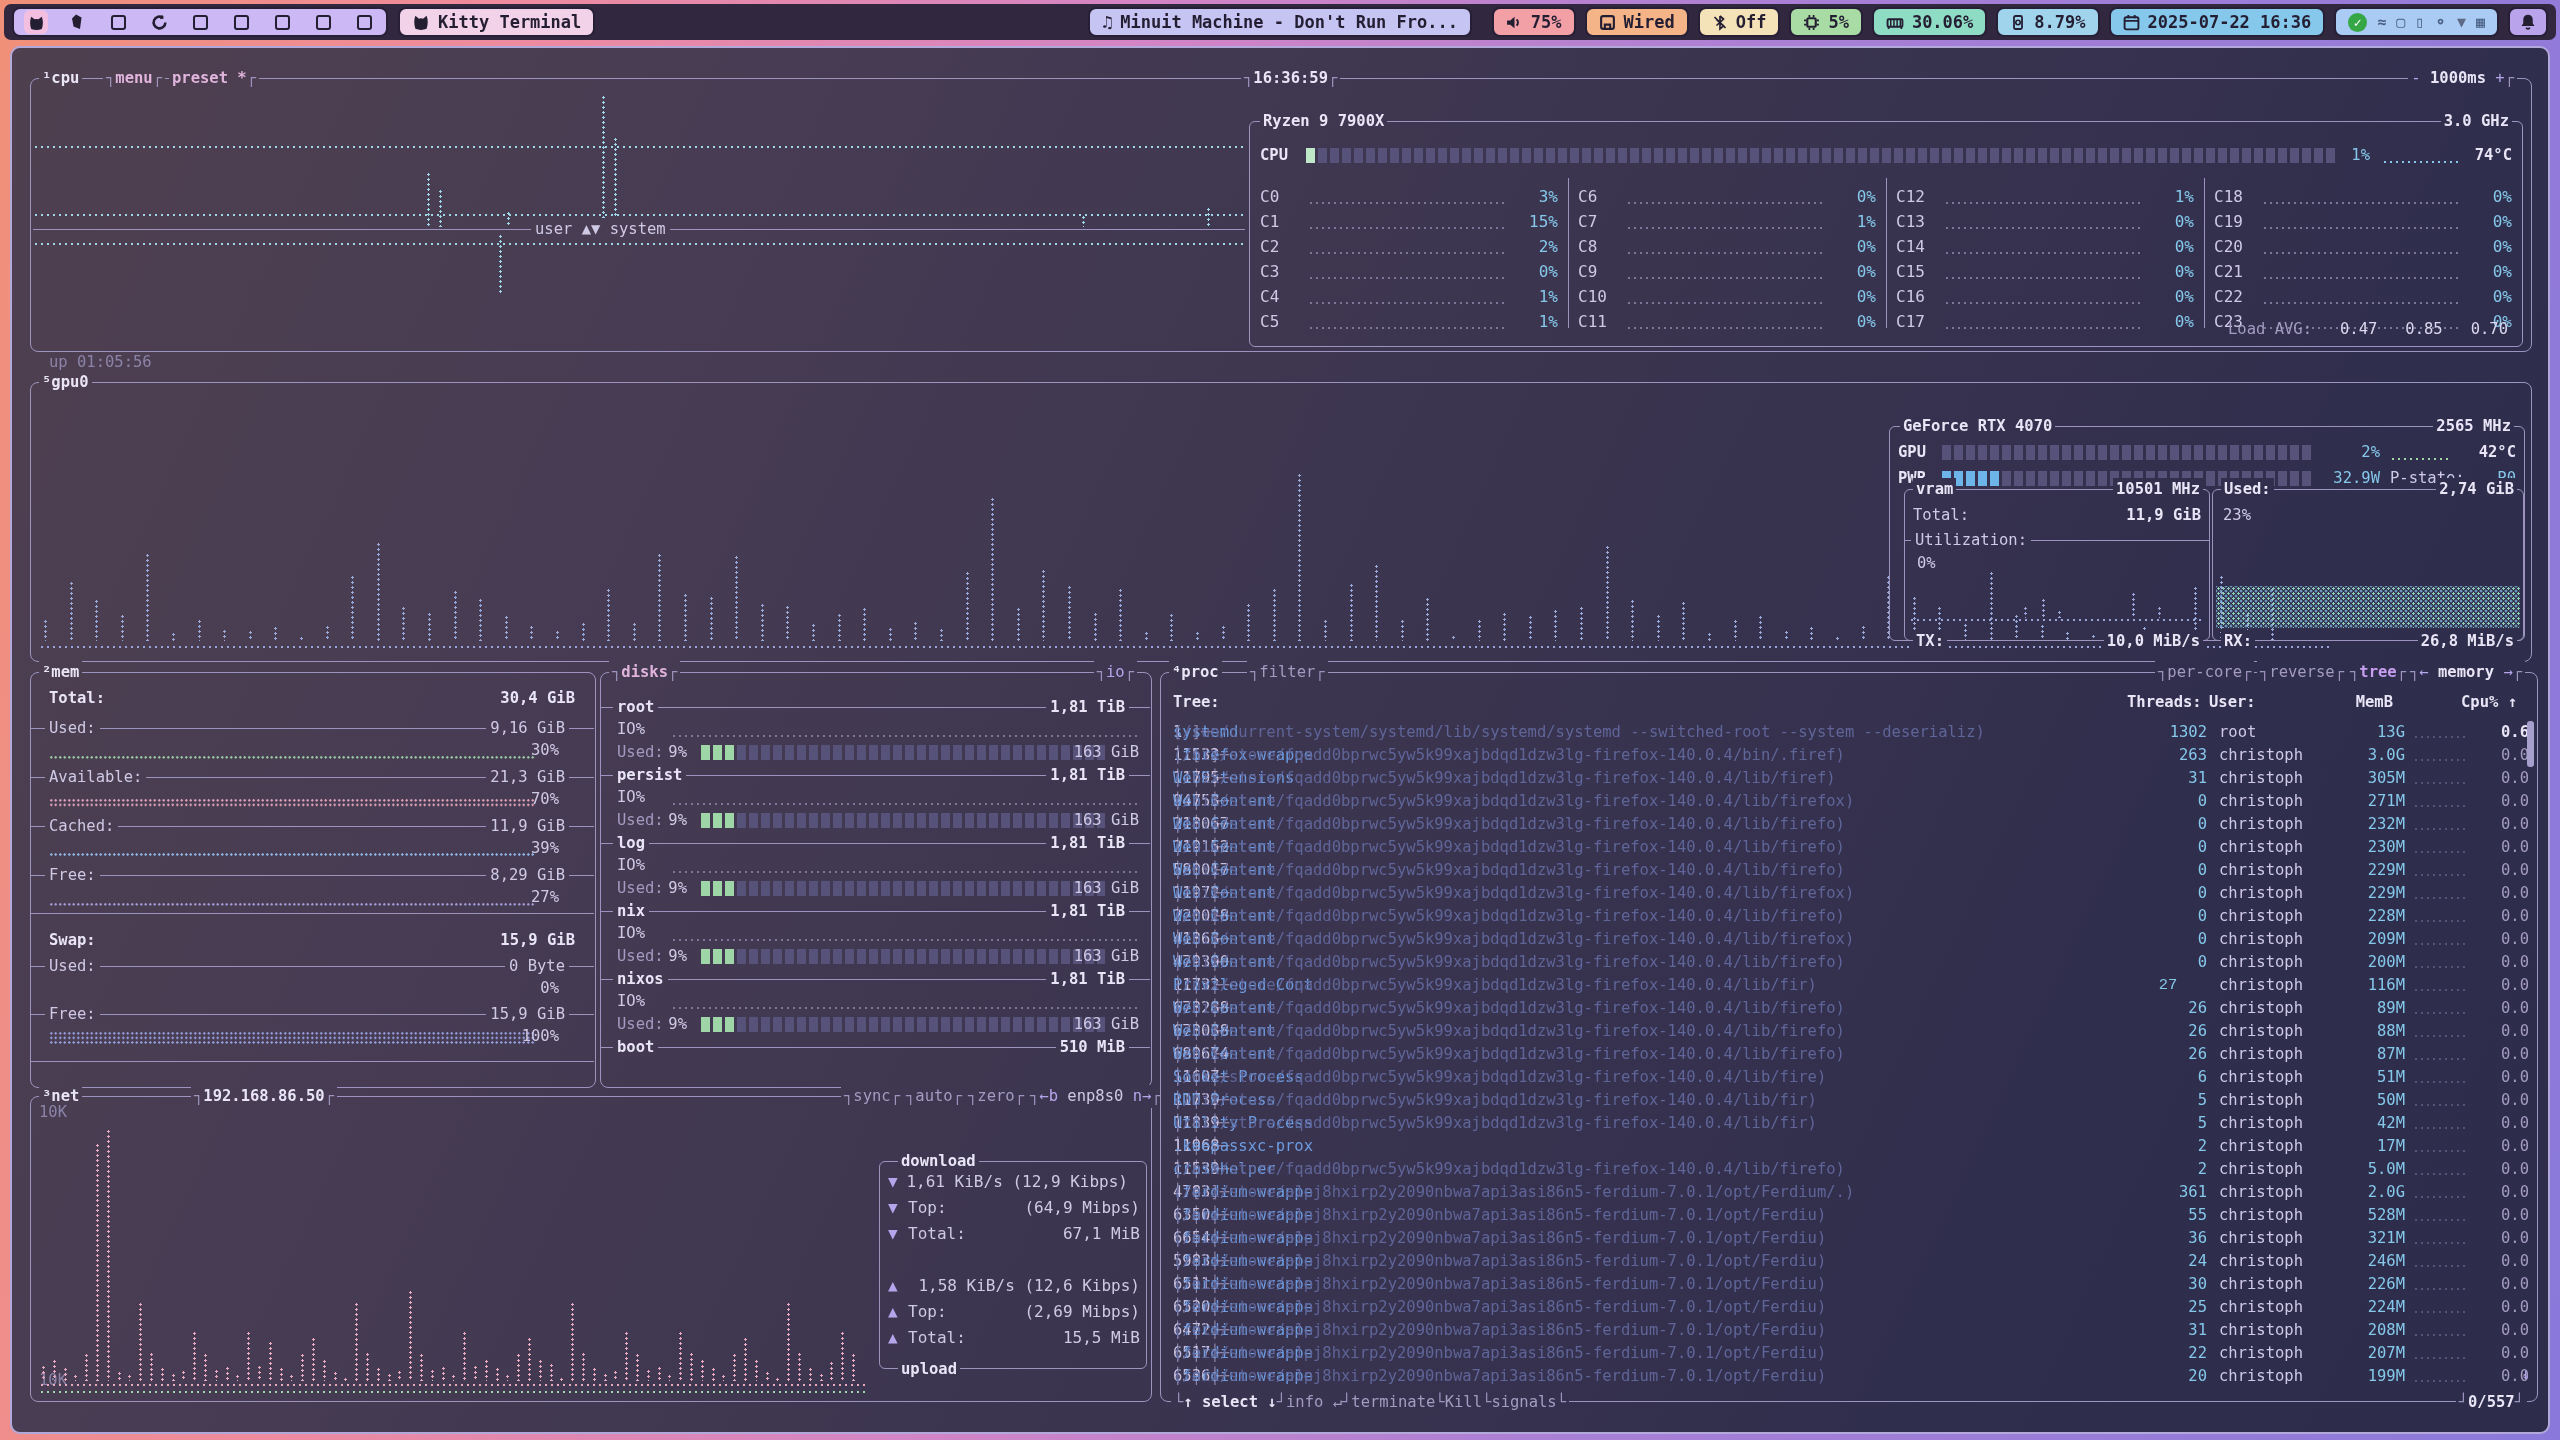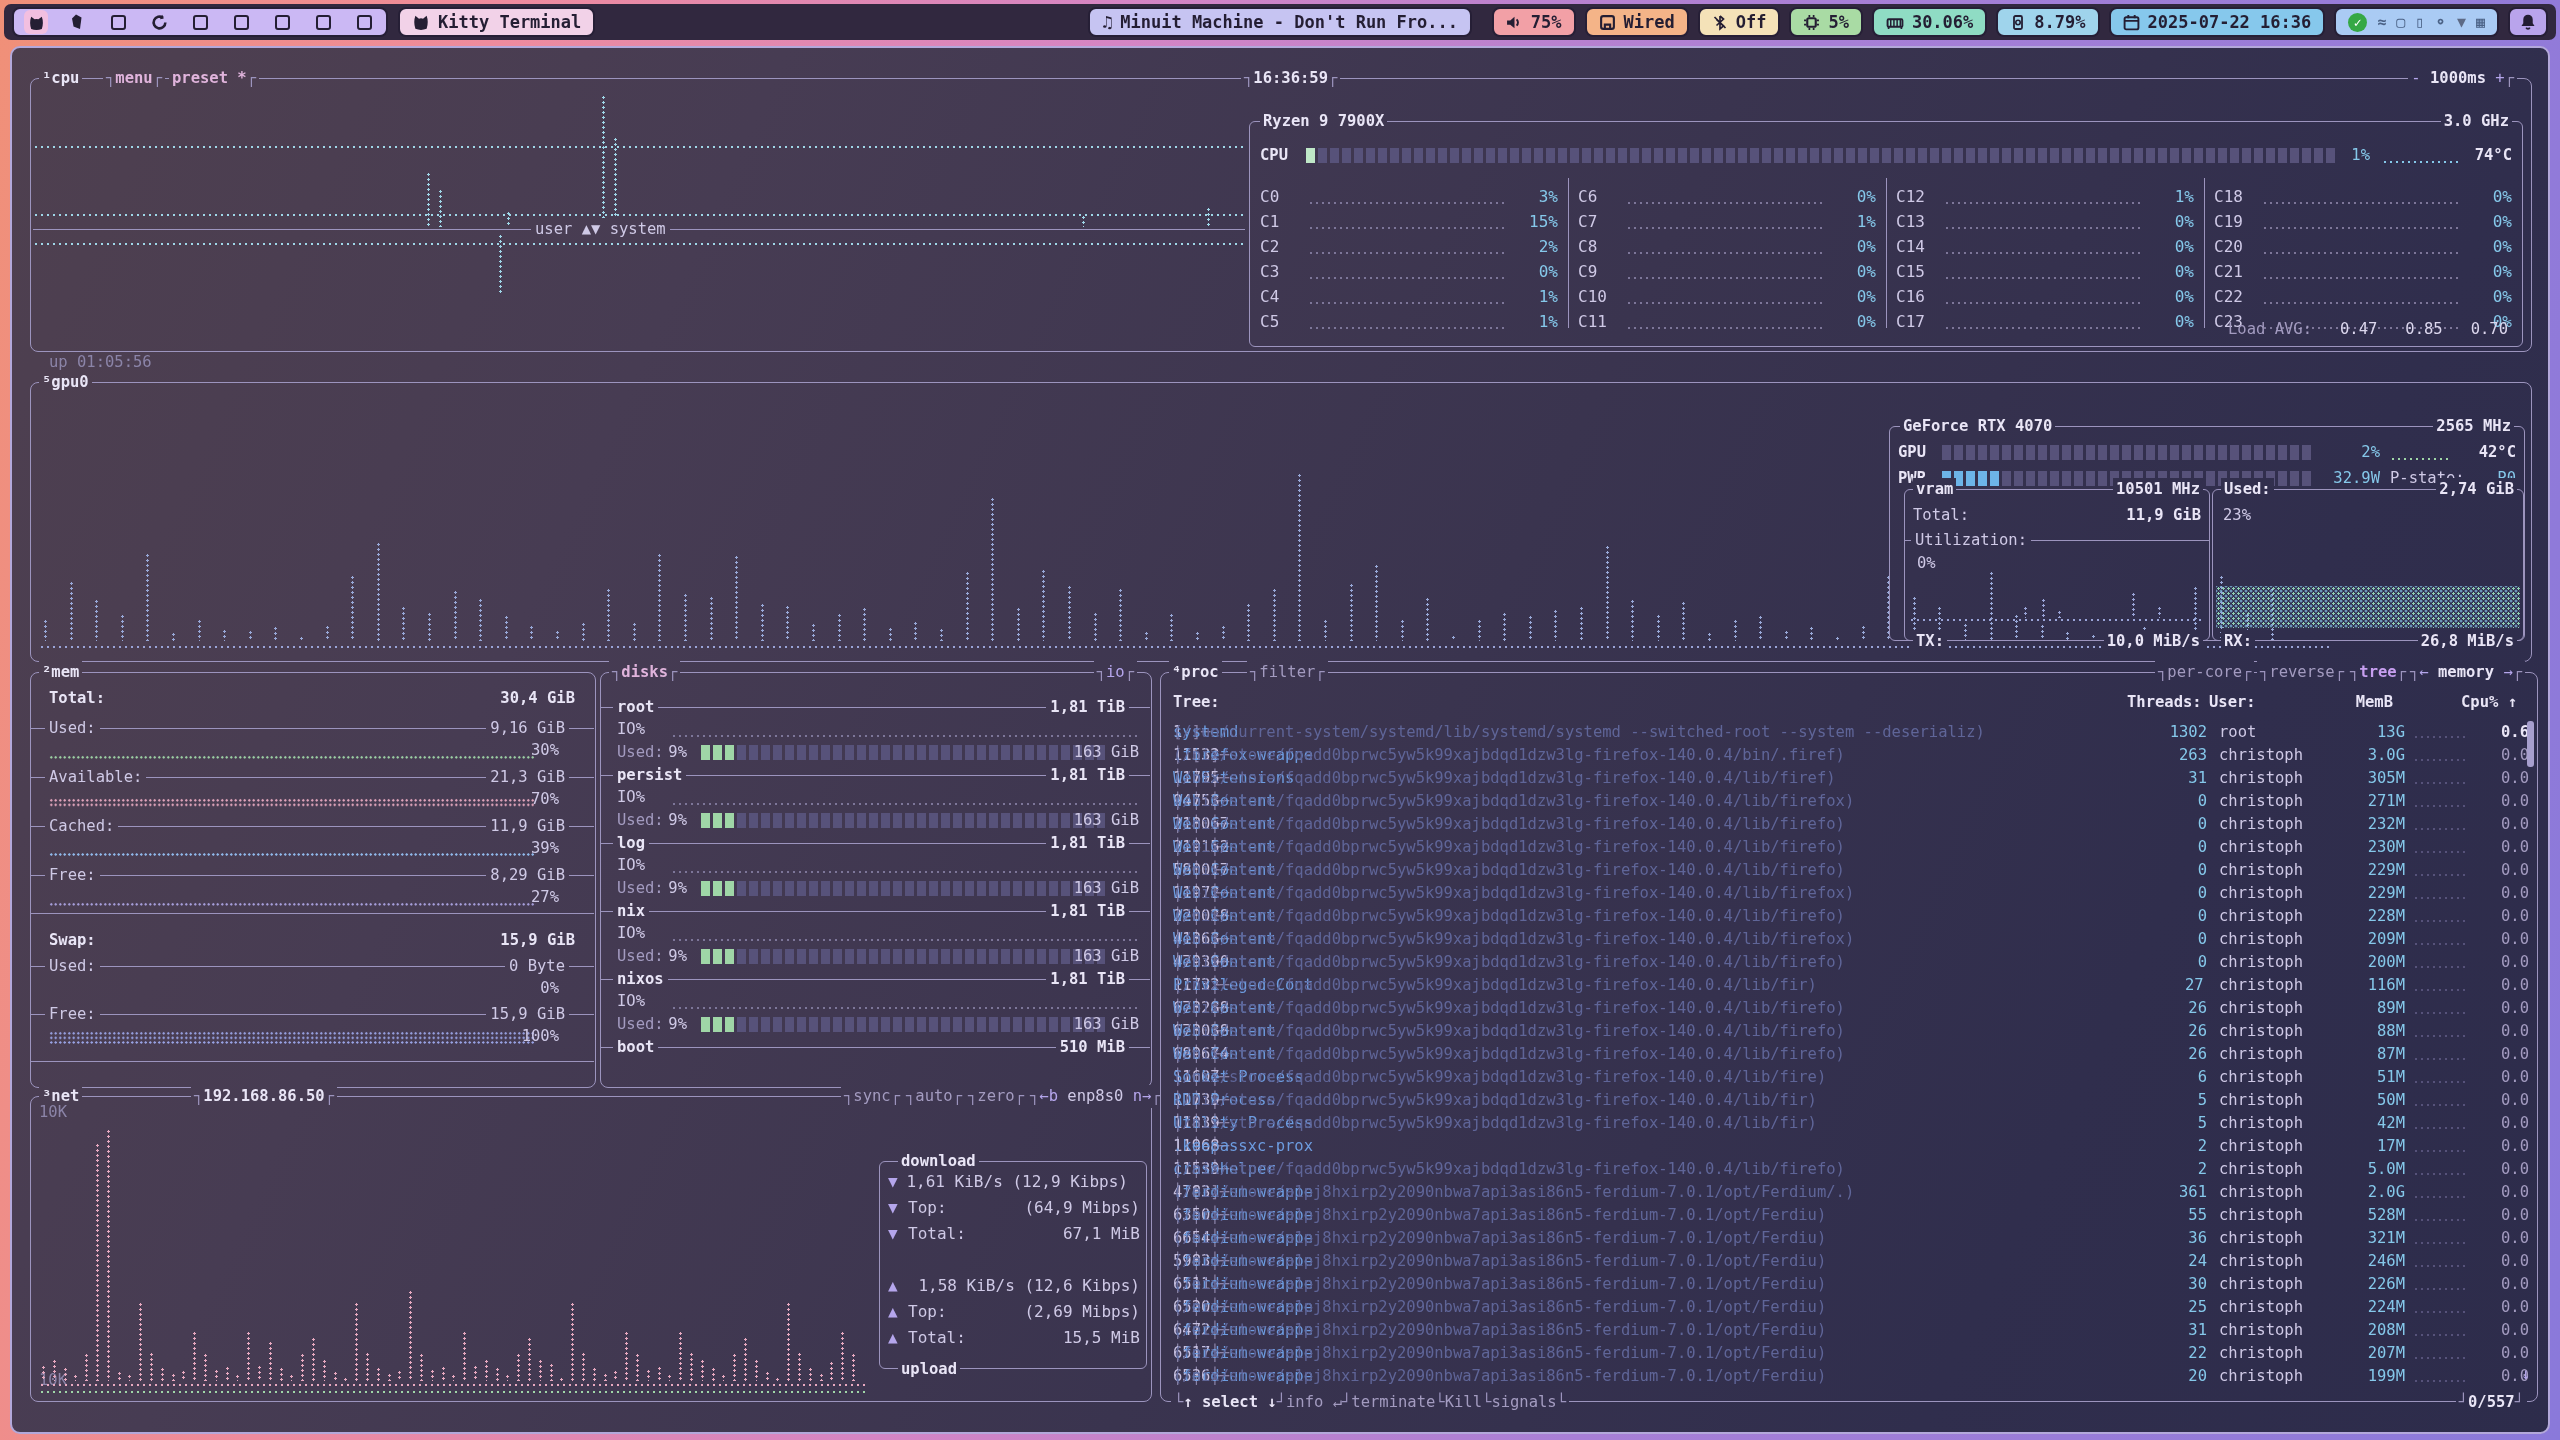--- a/index.html
+++ b/index.html
@@ -811,21 +811,21 @@
         <div class="prow" style="left: 12px; top: 278px;">
           <div style="position: absolute; left: 0px; top: 0px; width: 952px; height: 23px; overflow: hidden; white-space: pre; font-size: 15.5px; line-height: 23px;"><span class="dim">│ │ ├─ </span><span class="pid">479390 </span><span class="blue">Web Content </span><span class="path">(/nix/store/fqadd0bprwc5yw5k99xajbdqd1dzw3lg-firefox-140.0.4/lib/firefo)</span></div>
           <span class="cy ar" style="left: 956px; width: 78px; text-align: right;">0</span>
           <span class="lt" style="left: 1046px;">christoph</span>
           <span class="cy ar" style="left: 1146px; width: 86px; text-align: right;">200M</span>
           <div class="dothr" style="--c: #56527a; left: 1240px; top: 14px; width: 56px;"></div>
           <span class="g" style="left: 1300px; width: 56px; text-align: right; display: inline-block; position: absolute;">0.0</span>
         </div>
         <div class="prow" style="left: 12px; top: 301px;">
           <div style="position: absolute; left: 0px; top: 0px; width: 952px; height: 23px; overflow: hidden; white-space: pre; font-size: 15.5px; line-height: 23px;"><span class="dim">│ │ ├─ </span><span class="pid">11732 </span><span class="blue">Privileged Cont </span><span class="path">(/nix/store/fqadd0bprwc5yw5k99xajbdqd1dzw3lg-firefox-140.0.4/lib/fir)</span></div>
-          <span class="cy ar" style="left: 1012px; width: 78px; text-align: left;">27</span>
+          <span class="cy ar" style="left: 956px; width: 78px; text-align: center; font-family: Liberation Mono, monospace;">27</span>
           <span class="lt" style="left: 1046px;">christoph</span>
           <span class="cy ar" style="left: 1146px; width: 86px; text-align: right;">116M</span>
           <div class="dothr" style="--c: #56527a; left: 1240px; top: 14px; width: 56px;"></div>
           <span class="g" style="left: 1300px; width: 56px; text-align: right; display: inline-block; position: absolute;">0.0</span>
         </div>
         <div class="prow" style="left: 12px; top: 324px;">
           <div style="position: absolute; left: 0px; top: 0px; width: 952px; height: 23px; overflow: hidden; white-space: pre; font-size: 15.5px; line-height: 23px;"><span class="dim">│ │ ├─ </span><span class="pid">673288 </span><span class="blue">Web Content </span><span class="path">(/nix/store/fqadd0bprwc5yw5k99xajbdqd1dzw3lg-firefox-140.0.4/lib/firefo)</span></div>
           <span class="cy ar" style="left: 956px; width: 78px; text-align: right;">26</span>
           <span class="lt" style="left: 1046px;">christoph</span>
           <span class="cy ar" style="left: 1146px; width: 86px; text-align: right;">89M</span>

